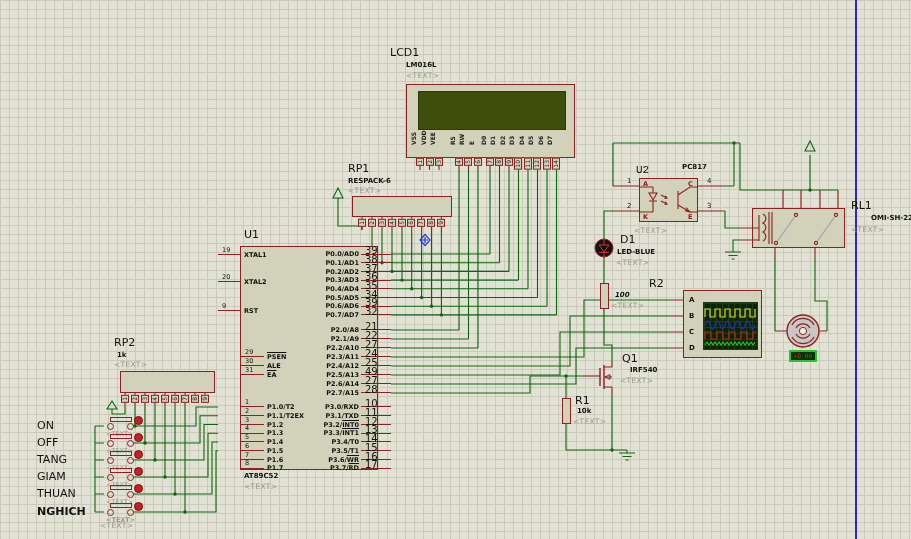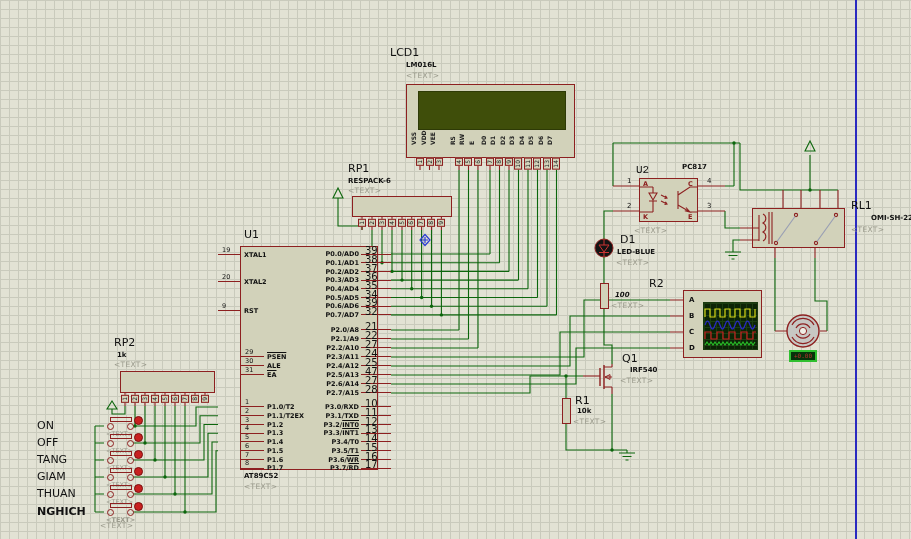--- a/index.html
+++ b/index.html
@@ -390,21 +390,21 @@
           <span class="num">24</span>
         </div>
         <div class="rrow h9">
           <span class="lbl">P2.4/A12</span>
           <span class="stub"></span>
           <span class="num">25</span>
         </div>
         <div class="rrow h9">
           <span class="lbl">P2.5/A13</span>
           <span class="stub"></span>
-          <span class="num">47</span>
+          <span class="num">49</span>
         </div>
         <div class="rrow h9">
           <span class="lbl">P2.6/A14</span>
           <span class="stub"></span>
           <span class="num">27</span>
         </div>
         <div class="rrow h9">
           <span class="lbl">P2.7/A15</span>
           <span class="stub"></span>
           <span class="num">28</span>

